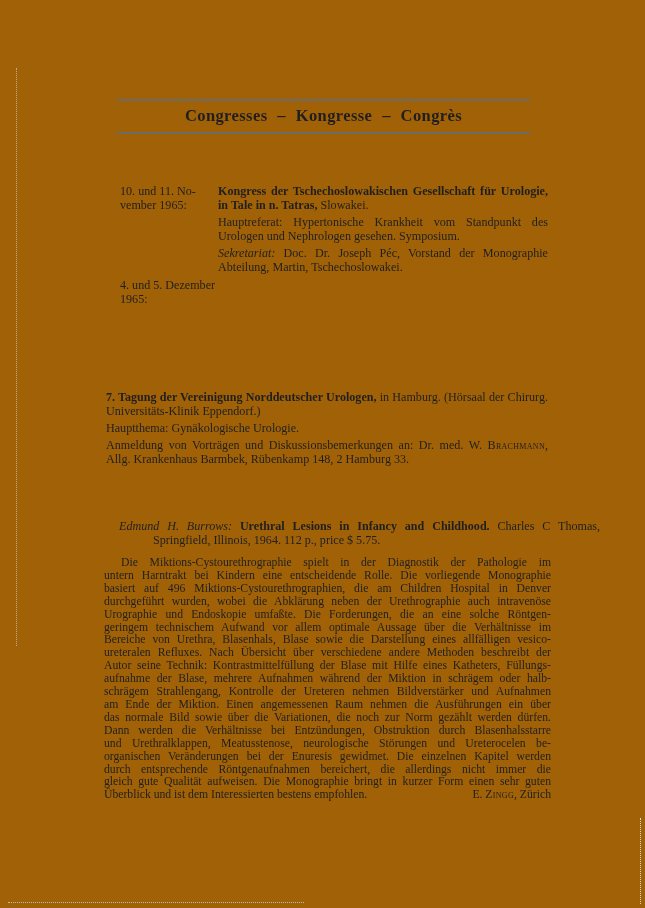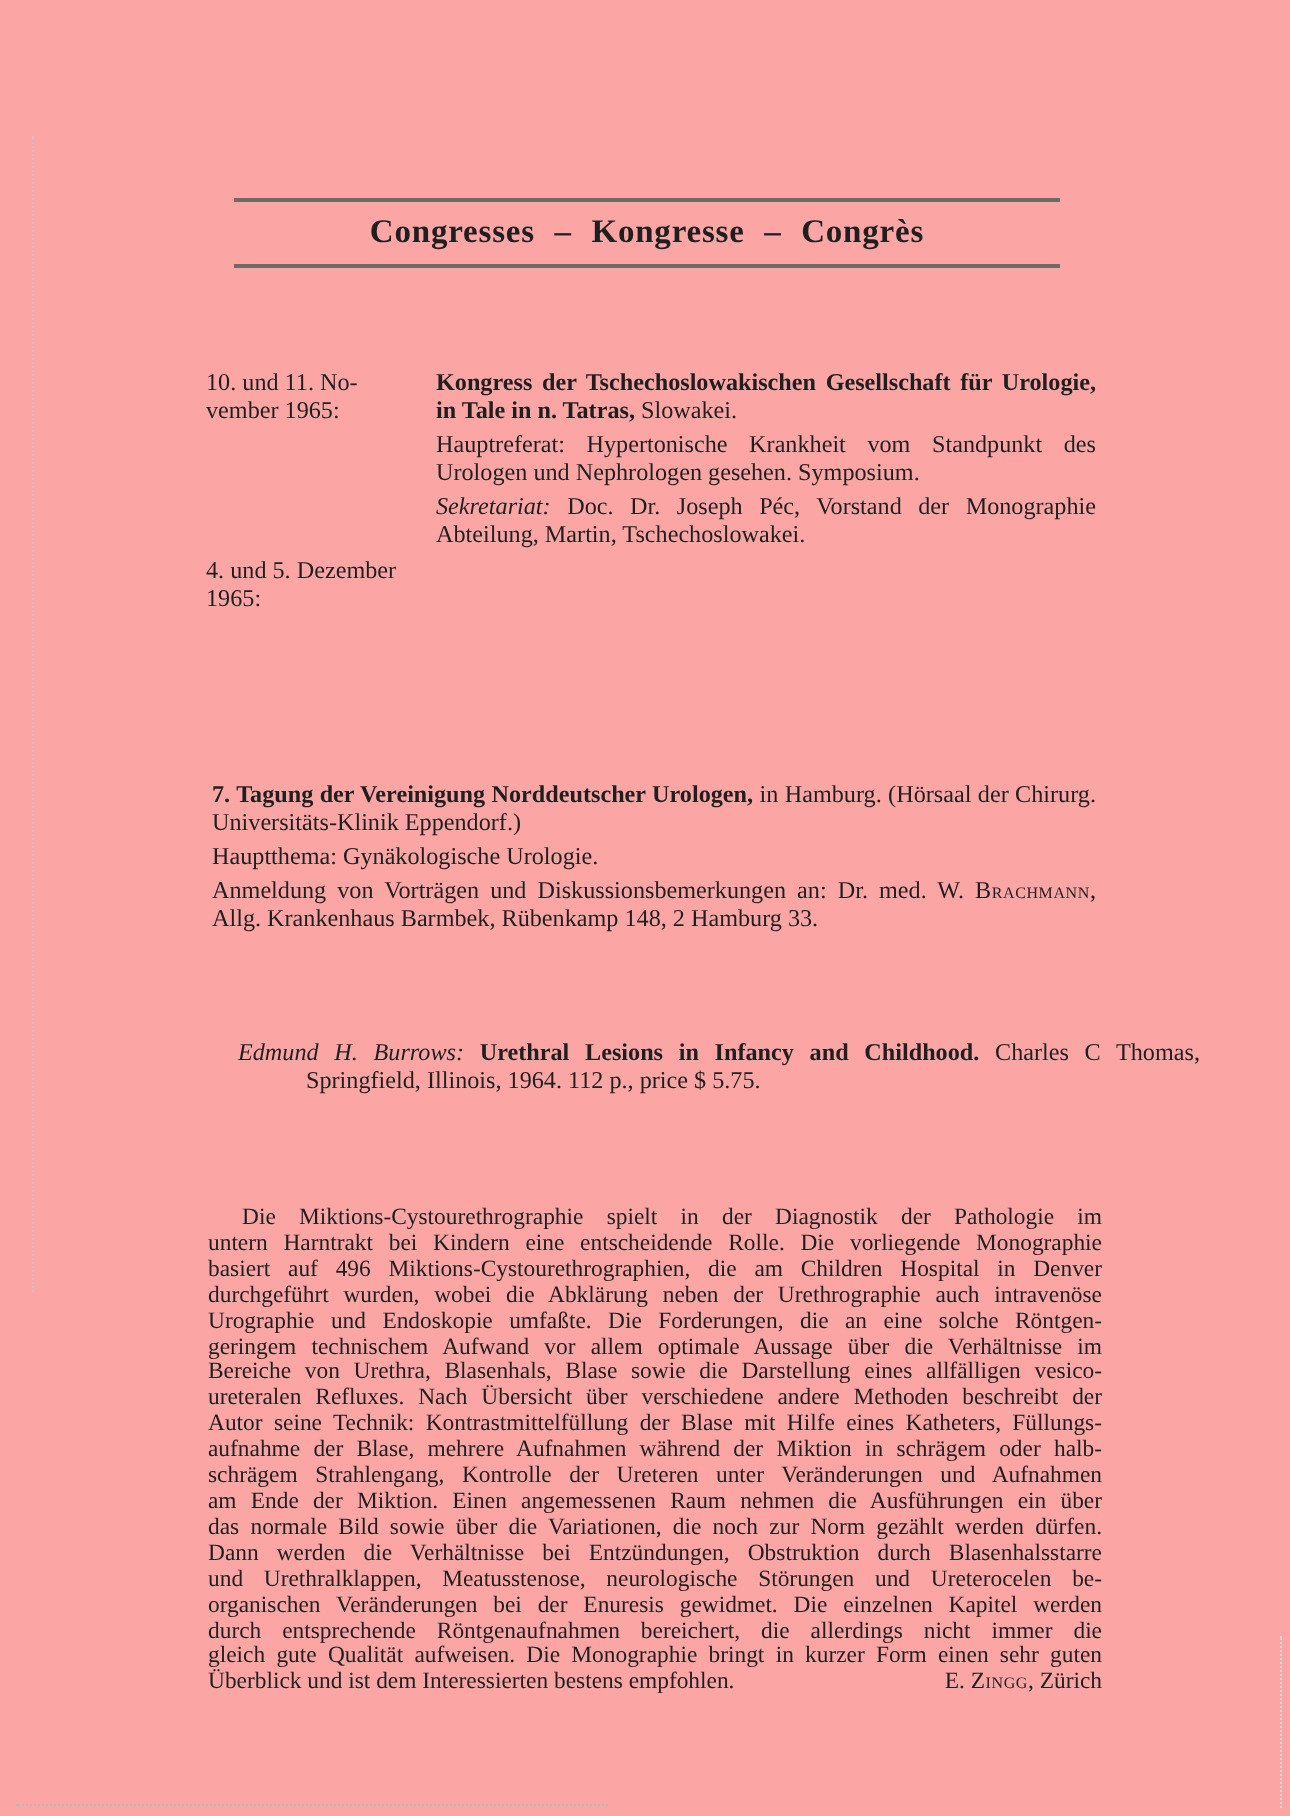--- a/index.html
+++ b/index.html
@@ -1,20 +1,20 @@
 <!DOCTYPE html>
 <html><head>
 <meta charset="utf-8">
 <style>
   html,body{margin:0;padding:0;background:#e8e8e6;}
   .page{
     position:relative;
     width:645px;height:908px;
     margin:0 auto;
-    background:#fca5a5;
+    background:#a16207;
     overflow:hidden;
     font-family:"Liberation Serif","DejaVu Serif",serif;
     color:#1f1f1f;
     -webkit-font-smoothing:antialiased;
   }
   
   .artifact{position:absolute;pointer-events:none;}
   .artifact.left-edge{left:16px;top:68px;height:578px;width:0;border-left:1px dotted #c7c7c5;opacity:.75;}
   .artifact.bottom-edge{left:8px;top:902px;width:296px;height:0;border-top:1px dotted #b9b9b7;}
   .artifact.right-edge{left:640px;top:818px;height:86px;width:0;border-left:1px dotted #d8d8d6;}
@@ -41,32 +41,32 @@
   
   .entry{position:absolute;left:103px;width:445px;display:flex;font-size:12.1px;line-height:14.3px;}
   .entry-1{top:184px;}
   .entry-2{top:278px;flex-direction:column;}
   .entry .date{width:112px;flex:0 0 112px;}
   .entry .desc{flex:1;margin-left:3px;text-align:justify;}
   .entry .desc p{margin:0 0 2.5px;}
   .entry b{font-weight:bold;}
   .entry i{font-style:italic;}
   .sc{font-variant:small-caps;letter-spacing:.3px;}
-  .date-line{white-space:nowrap;}
+  .date-line{white-space:nowrap;margin-left:17px;}
   
   .review-heading{
     position:absolute;top:519px;left:119px;width:447px;
     font-size:12.1px;line-height:14.2px;
     text-align:justify;
     padding-left:34px;text-indent:-34px;
     margin:0;
   }
   .review-heading i{font-style:italic;}
   .review-heading b{font-weight:bold;}
-  .review-body{position:absolute;top:557px;left:104px;width:447px;font-size:11.7px;margin-top:46px;}
+  .review-body{position:absolute;top:557px;left:104px;width:447px;font-size:11.7px;}
   .jline{
     line-height:12.9px;
     text-align:justify;
     text-align-last:justify;
     -moz-text-align-last:justify;
   }
   .jline:first-child{text-indent:17px;}
   .last-line{
     line-height:12.9px;
     display:flex;justify-content:space-between;
@@ -119,21 +119,21 @@
         <div class="jline">Die Miktions-Cystourethrographie spielt in der Diagnostik der Pathologie im</div>
         <div class="jline">untern Harntrakt bei Kindern eine entscheidende Rolle. Die vorliegende Monographie</div>
         <div class="jline">basiert auf 496 Miktions-Cystourethrographien, die am Children Hospital in Denver</div>
         <div class="jline">durchgeführt wurden, wobei die Abklärung neben der Urethrographie auch intravenöse</div>
         <div class="jline">Urographie und Endoskopie umfaßte. Die Forderungen, die an eine solche Röntgen-</div>
         <div class="jline">geringem technischem Aufwand vor allem optimale Aussage über die Verhältnisse im</div>
         <div class="jline">Bereiche von Urethra, Blasenhals, Blase sowie die Darstellung eines allfälligen vesico-</div>
         <div class="jline">ureteralen Refluxes. Nach Übersicht über verschiedene andere Methoden beschreibt der</div>
         <div class="jline">Autor seine Technik: Kontrastmittelfüllung der Blase mit Hilfe eines Katheters, Füllungs-</div>
         <div class="jline">aufnahme der Blase, mehrere Aufnahmen während der Miktion in schrägem oder halb-</div>
-        <div class="jline">schrägem Strahlengang, Kontrolle der Ureteren unter Veränderungen und Aufnahmen</div>
+        <div class="jline">schrägem Strahlengang, Kontrolle der Ureteren nehmen Bildverstärker und Aufnahmen</div>
         <div class="jline">am Ende der Miktion. Einen angemessenen Raum nehmen die Ausführungen ein über</div>
         <div class="jline">das normale Bild sowie über die Variationen, die noch zur Norm gezählt werden dürfen.</div>
         <div class="jline">Dann werden die Verhältnisse bei Entzündungen, Obstruktion durch Blasenhalsstarre</div>
         <div class="jline">und Urethralklappen, Meatusstenose, neurologische Störungen und Ureterocelen be-</div>
         <div class="jline">organischen Veränderungen bei der Enuresis gewidmet. Die einzelnen Kapitel werden</div>
         <div class="jline">durch entsprechende Röntgenaufnahmen bereichert, die allerdings nicht immer die</div>
         <div class="jline">gleich gute Qualität aufweisen. Die Monographie bringt in kurzer Form einen sehr guten</div>
       </div>
     <div class="last-line">
       <span>Überblick und ist dem Interessierten bestens empfohlen.</span>

